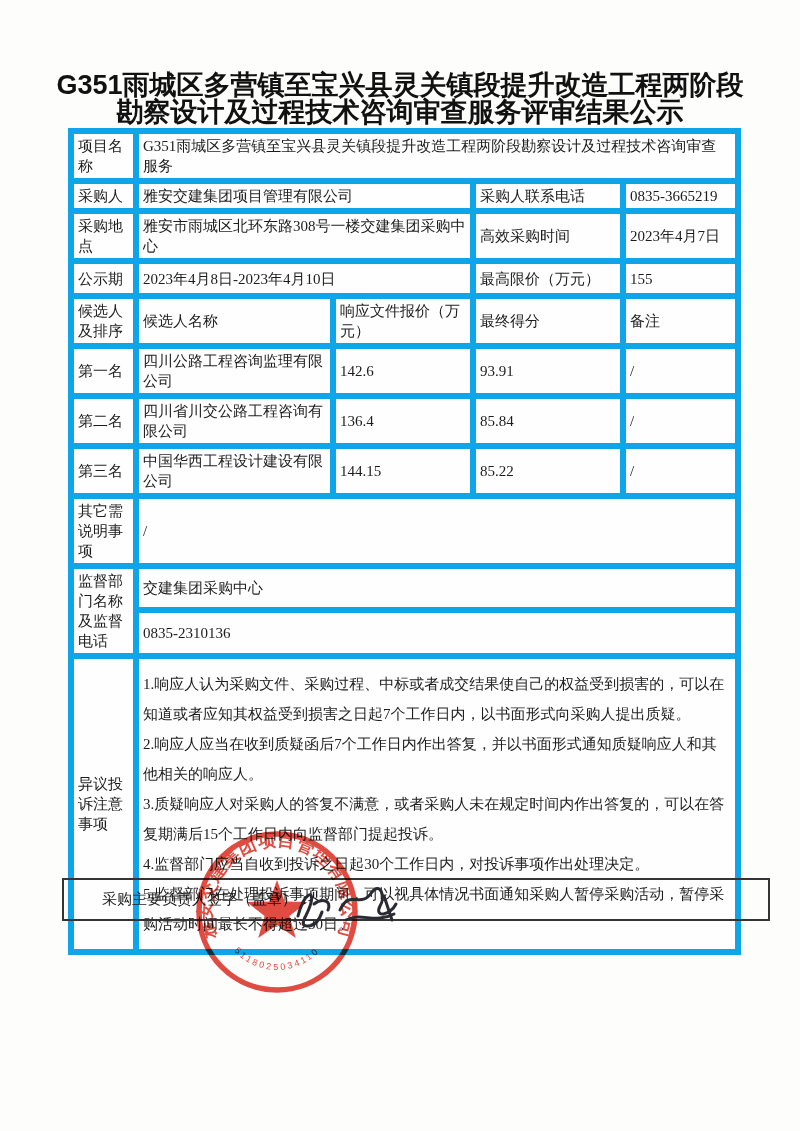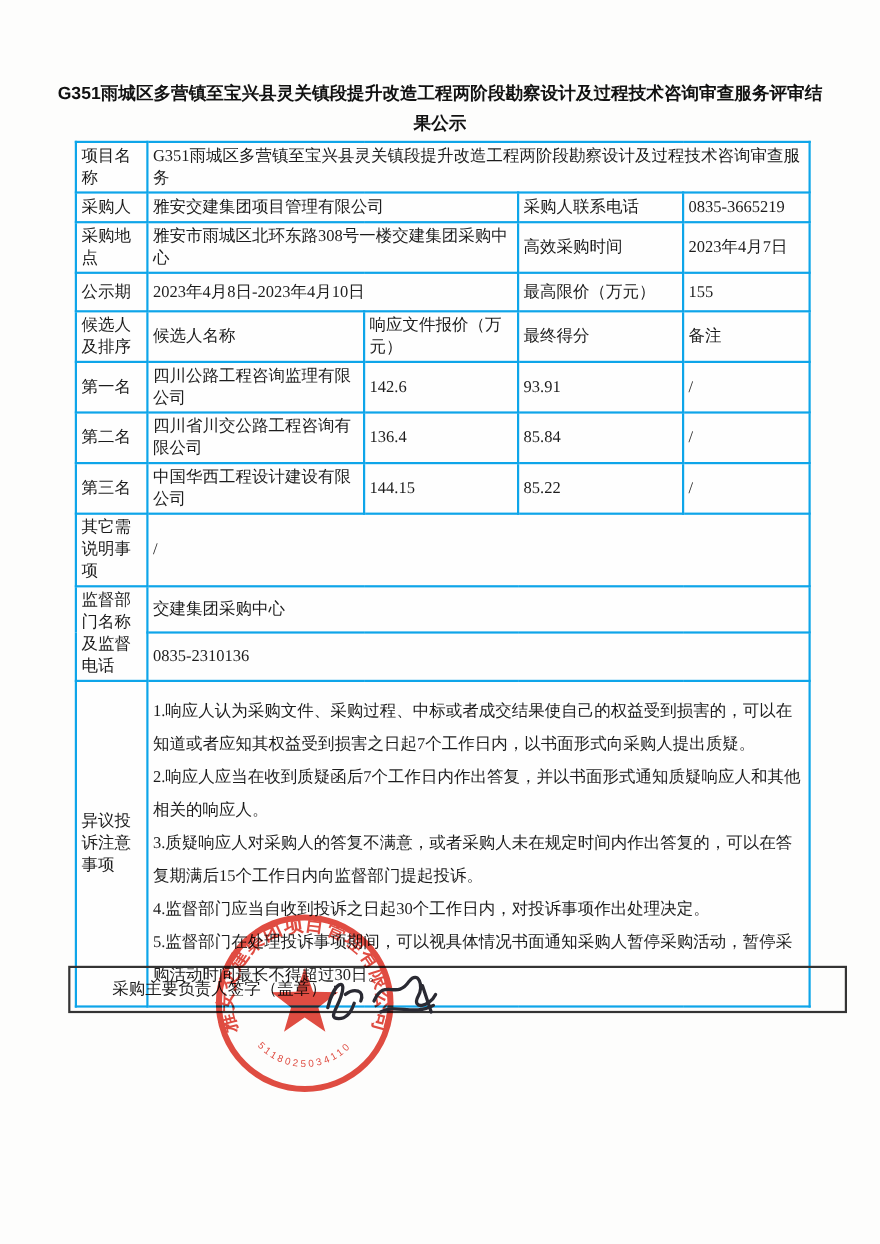--- a/index.html
+++ b/index.html
@@ -12,34 +12,34 @@
     color:#1c1c1c;
     overflow:hidden;
   }
   .doc-title{
     margin:0 auto;
     padding-top:72px;
     width:700px;
     text-align:center;
     font-family:"Liberation Sans","DejaVu Sans",sans-serif;
     font-weight:bold;
-    font-size:16px;
+    font-size:27px;
     line-height:27px;
     color:#111;
   }
   table.main{
     border-collapse:collapse;
     table-layout:fixed;
     margin-left:68px;
     margin-top:2px;
     width:667px;
     font-size:15px;
   }
   table.main td{
-    border:2px solid #0ea5e9;
+    border:6px solid #0ea5e9;
     vertical-align:middle;
     padding:2px 4px;
     line-height:20px;
     word-break:break-all;
     background:#fefefe;
   }
   td.lbl{ text-align:left; padding-left:4px; }
   td.ctr{ }
   td.lft{ text-align:left; padding-left:6px; }
   tr.r-project   { height:46px; }

